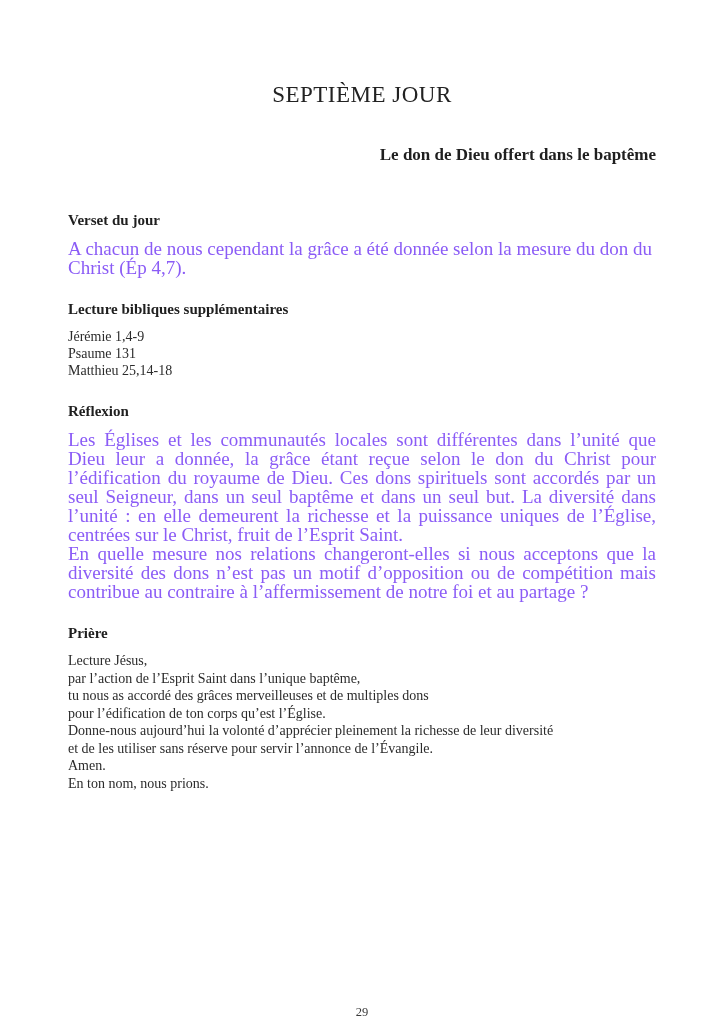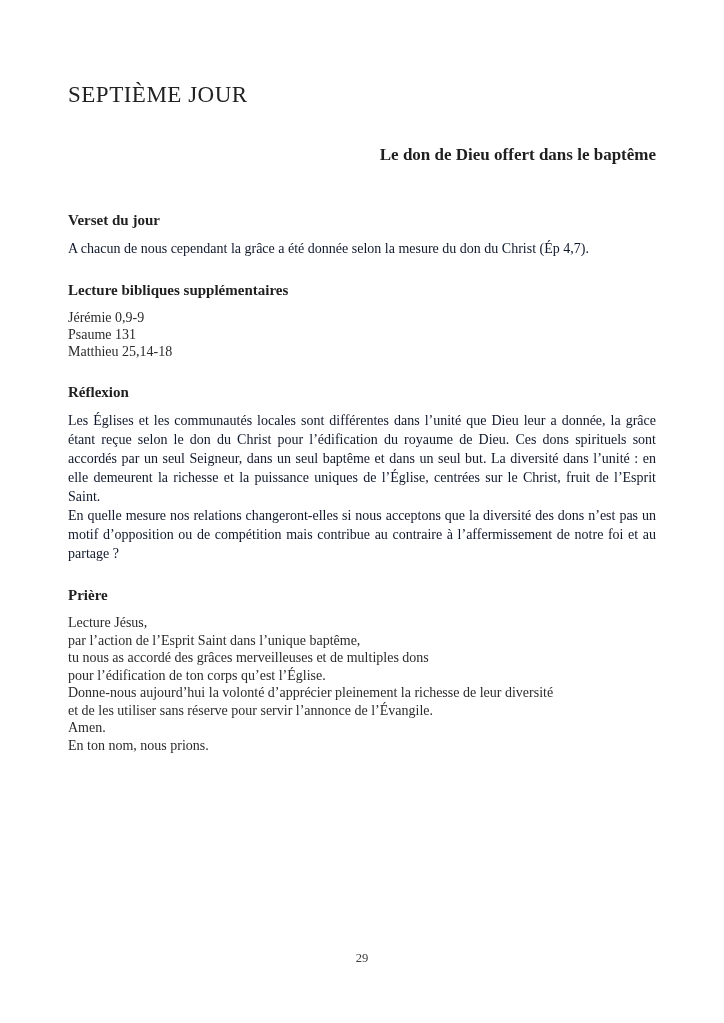--- a/index.html
+++ b/index.html
@@ -11,21 +11,21 @@
     margin: 0 auto;
     background: #ffffff;
     font-family: "Liberation Serif", "DejaVu Serif", serif;
     color: #2b2b2b;
     overflow: hidden;
   }
   .content {
     padding: 82px 68px 0 68px;
   }
   .day-title {
-    text-align: left;
+    text-align: center;
     font-size: 23px;
     font-weight: 400;
     letter-spacing: 0.5px;
     color: #222222;
   }
   .chapter-title {
     text-align: right;
     font-size: 17px;
     font-weight: 700;
     margin-top: 37px;
@@ -34,40 +34,40 @@
   .section-heading {
     font-size: 15px;
     font-weight: 700;
     margin: 24px 0 10px 0;
     color: #1f1f1f;
   }
   .section-heading.first {
     margin-top: 47px;
   }
   .body-text {
-    font-size: 14px;
+    font-size: 19px;
     line-height: 19px;
-    color: #0f172a;
+    color: #8b5cf6;
   }
   .body-text.justified {
     text-align: justify;
   }
   .line-list p {
     font-size: 14px;
     line-height: 17px;
     color: #2b2b2b;
   }
   .prayer p {
     font-size: 14px;
     line-height: 17.5px;
     color: #2b2b2b;
   }
   .page-number {
     position: absolute;
-    top: 951px;
+    top: 1005px;
     left: 0;
     width: 100%;
     text-align: center;
     font-size: 12.5px;
     color: #3a3a3a;
   }
 </style>
 </head>
 <body>
 
@@ -79,21 +79,21 @@
     <h2 class="chapter-title">Le don de Dieu offert dans le baptême</h2>
 
     <section>
       <h3 class="section-heading first">Verset du jour</h3>
       <p class="body-text">A chacun de nous cependant la grâce a été donnée selon la mesure du don du Christ (Ép 4,7).</p>
     </section>
 
     <section>
       <h3 class="section-heading">Lecture bibliques supplémentaires</h3>
       <div class="line-list">
-        <p>Jérémie 0,9-9</p>
+        <p>Jérémie 1,4-9</p>
         <p>Psaume 131</p>
         <p>Matthieu 25,14-18</p>
       </div>
     </section>
 
     <section>
       <h3 class="section-heading">Réflexion</h3>
       <p class="body-text justified">Les Églises et les communautés locales sont différentes dans l’unité que Dieu leur a donnée, la grâce étant reçue selon le don du Christ pour l’édification du royaume de Dieu. Ces dons spirituels sont accordés par un seul Seigneur, dans un seul baptême et dans un seul but. La diversité dans l’unité : en elle demeurent la richesse et la puissance uniques de l’Église, centrées sur le Christ, fruit de l’Esprit Saint.</p>
     </section>
 

